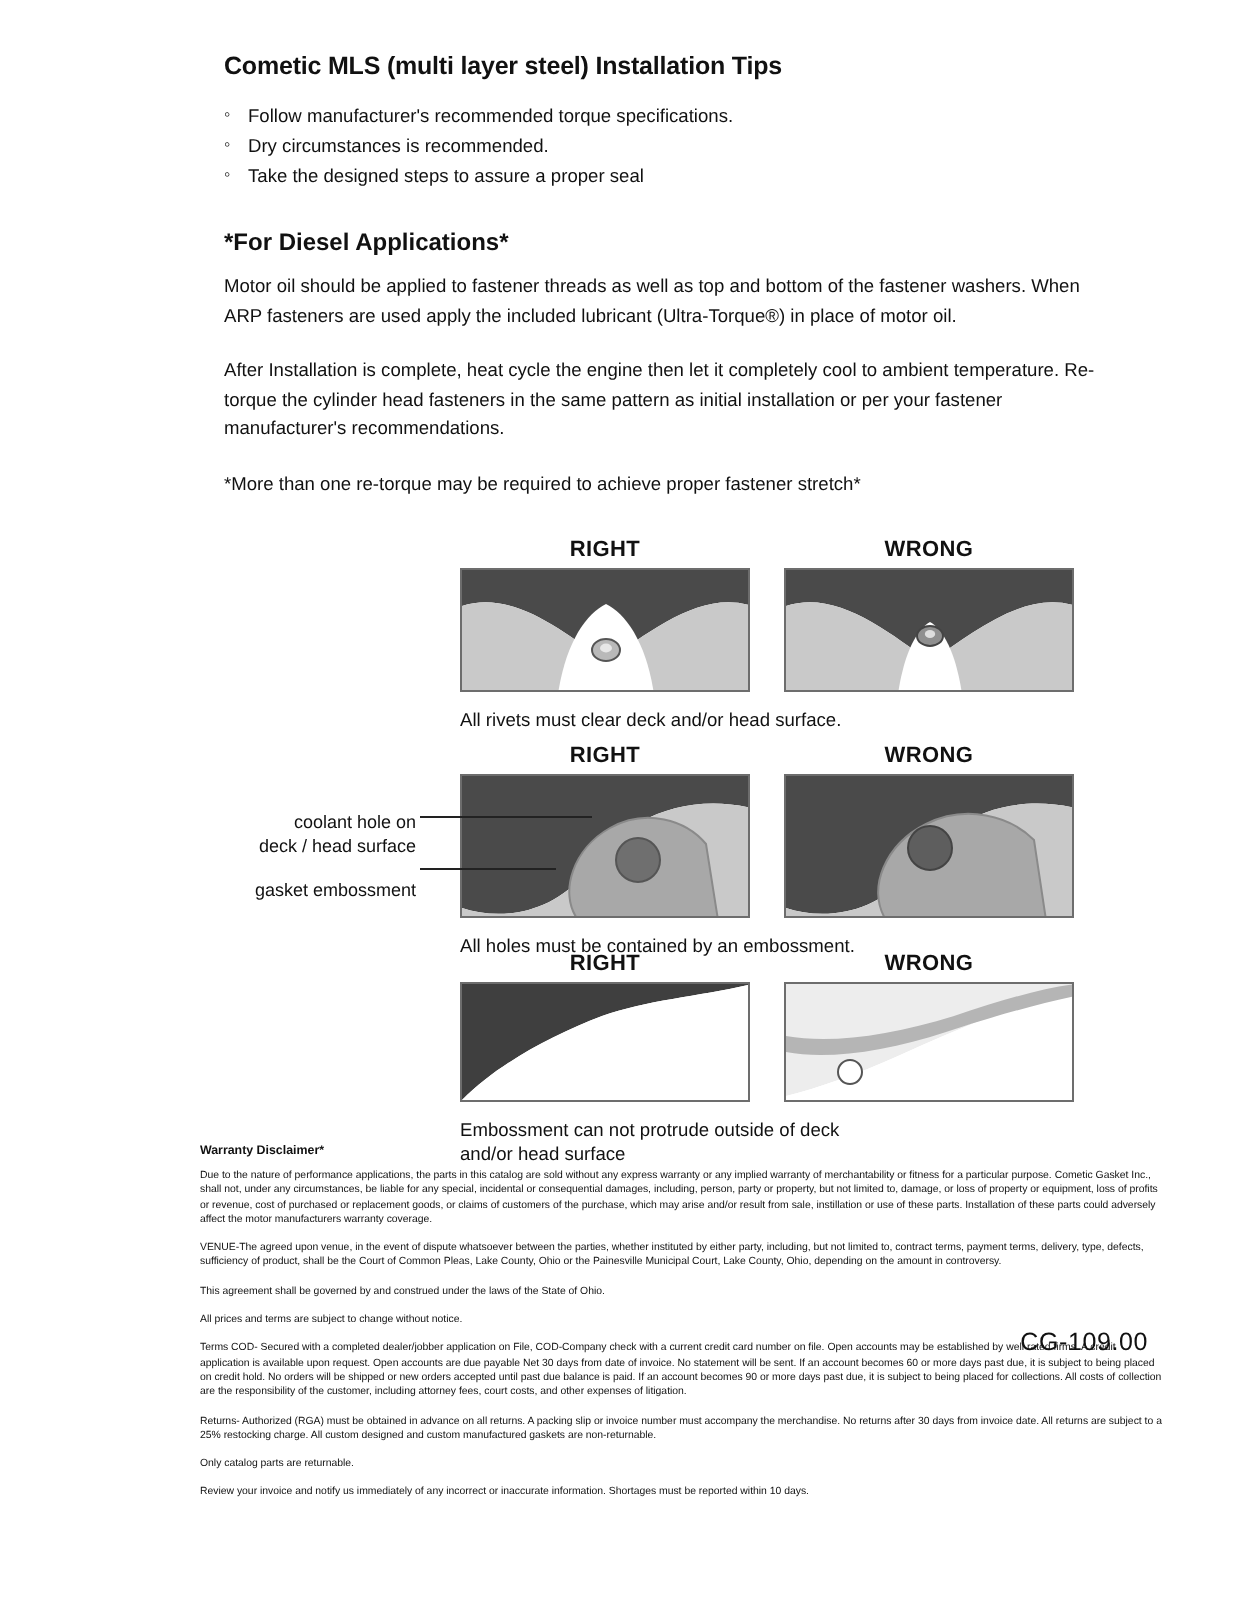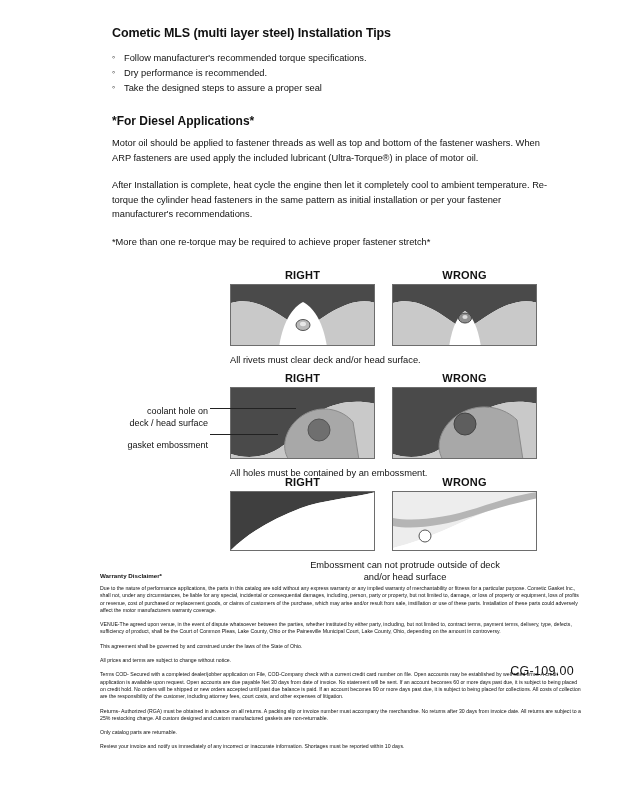--- a/index.html
+++ b/index.html
@@ -150,21 +150,21 @@
 </style>
 </head>
 <body>
 
 <div class="page">
 
   <h1 class="title">Cometic MLS (multi layer steel) Installation Tips</h1>
 
   <ul class="bullets">
     <li><span>Follow manufacturer's recommended torque specifications.</span></li>
-    <li><span>Dry performance is recommended.</span></li>
+    <li><span>Dry circumstances is recommended.</span></li>
     <li>
       <span>Take the designed steps to assure a proper seal</span>
     </li>
   </ul>
 
   <h2 class="subtitle">*For Diesel Applications*</h2>
   <p class="para">Motor oil should be applied to fastener threads as well as top and bottom of the fastener washers. When ARP fasteners are used apply the included lubricant (Ultra-Torque®) in place of motor oil.</p>
   <p class="para">After Installation is complete, heat cycle the engine then let it completely cool to ambient temperature. Re-torque the cylinder head fasteners in the same pattern as initial installation or per your fastener manufacturer's recommendations.</p>
   <p class="para last">*More than one re-torque may be required to achieve proper fastener stretch*</p>
 
@@ -258,21 +258,21 @@
         <div class="panel" style="width:145px;height:60px;">
           <svg width="145" height="60" viewBox="0 0 145 60">
             <rect x="0" y="0" width="145" height="60" fill="#ffffff"></rect>
             <path d="M0 0 H145 C118 10 86 22 56 36 C36 45 16 52 0 56 Z" fill="#ededed"></path>
             <path d="M0 56 C16 52 36 45 56 36 C86 22 118 10 145 0 V60 H0 Z" fill="#ffffff"></path>
             <path d="M0 26 C22 30 52 26 84 16 C108 8 128 2 145 0 V6 C126 10 104 16 80 24 C50 34 20 38 0 34 Z" fill="#b5b5b5"></path>
             <circle cx="32" cy="44" r="6" fill="#ffffff" stroke="#555" stroke-width="1"></circle>
           </svg>
         </div>
       </div>
-      <div class="caption" style="position:absolute; left:200px; top:80px; width:330px;text-align:center;">
+      <div class="caption" style="position:absolute; left:190px; top:80px; width:330px;">
         <div>Embossment can not protrude outside of deck</div>
         <div>and/or head surface</div>
       </div>
     </div>
 
   </div>
 
   <div class="warranty">
     <h3>Warranty Disclaimer*</h3>
     <p>Due to the nature of performance applications, the parts in this catalog are sold without any express warranty or any implied warranty of merchantability or fitness for a particular purpose.  Cometic Gasket Inc., shall not, under any circumstances, be liable for any special, incidental or consequential damages, including, person, party or property, but not limited to, damage, or loss of property or equipment, loss of profits or revenue, cost of purchased or replacement goods, or claims of customers of the purchase, which may arise and/or result from sale, instillation or use of these parts.  Installation of these parts could adversely affect the motor manufacturers warranty coverage.</p>

